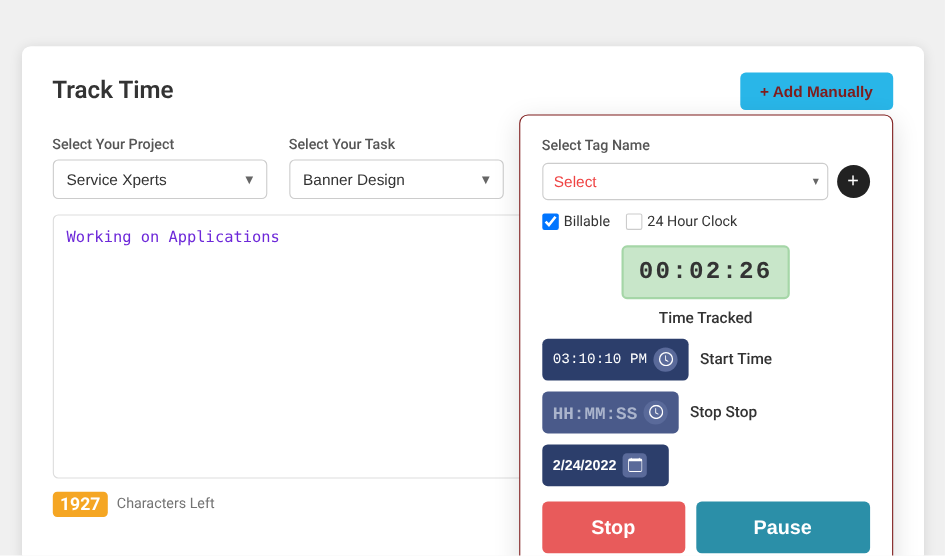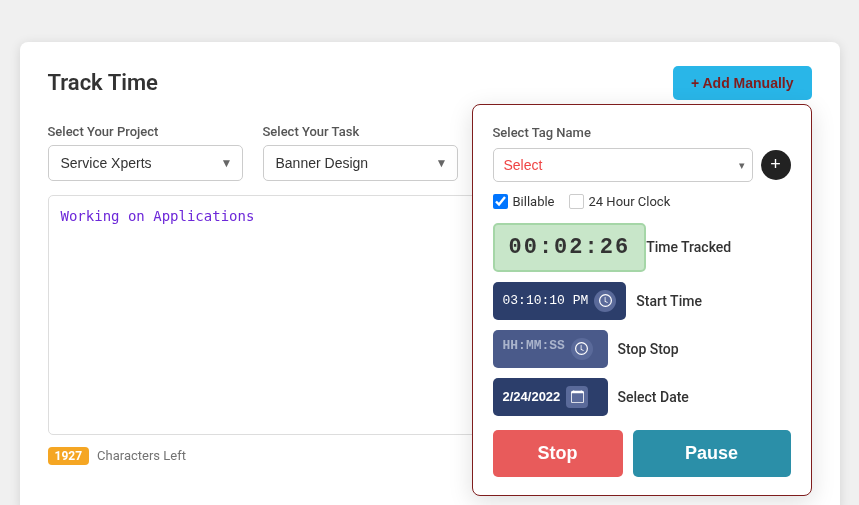--- a/index.html
+++ b/index.html
@@ -105,21 +105,21 @@
     .chars-left {
       display: flex;
       align-items: center;
       gap: 8px;
       margin-top: 8px;
     }
     .chars-badge {
       background: #f5a623;
       color: #fff;
       border-radius: 4px;
-      font-size: 12px;
+      font-size: 16px;
       font-weight: 700;
       padding: 2px 7px;
     }
     .chars-label {
       font-size: 13px;
       color: #737373;
     }
 
     
     .popup-panel {
@@ -254,27 +254,27 @@
       display: flex;
       align-items: center;
       gap: 6px;
       min-width: 115px;
     }
     .time-placeholder {
       background: #4a5a8a;
       border: none;
       border-radius: 5px;
       color: #aab4cc;
-      font-size: 13px;
+      font-size: 16px;
       font-family: 'Courier New', monospace;
       font-weight: 600;
       padding: 8px 10px;
       cursor: pointer;
       display: flex;
-      align-items: flex-start;
+      align-items: flex-end;
       gap: 6px;
       min-width: 115px;
     }
     .clock-icon {
       display: inline-flex;
       align-items: center;
       justify-content: center;
       width: 22px;
       height: 22px;
       border-radius: 50%;
@@ -331,22 +331,23 @@
       color: #fff;
       font-size: 18px;
       font-weight: 700;
       padding: 13px 14px;
       cursor: pointer;
     }
 
     .tracked-row {
       display: flex;
       align-items: center;
-      gap: 0;
+      gap: 10px;
       margin-bottom: 10px;
+      flex-direction: column;
     }
   </style>
 </head>
 <body>
 
 <div class="main-card">
 
   <div class="header-row">
     <span class="page-title">Track Time</span>
     <button class="add-manually-btn">+ Add Manually</button>
@@ -440,21 +441,20 @@
 
     <div class="time-row">
       <button class="date-btn">
         <span>2/24/2022</span>
         <span class="cal-icon">
           <svg width="13" height="13" viewBox="0 0 16 16" fill="currentColor">
             <path d="M3.5 0a.5.5 0 0 1 .5.5V1h8V.5a.5.5 0 0 1 1 0V1h1a2 2 0 0 1 2 2v11a2 2 0 0 1-2 2H2a2 2 0 0 1-2-2V3a2 2 0 0 1 2-2h1V.5a.5.5 0 0 1 .5-.5zM1 4v10a1 1 0 0 0 1 1h12a1 1 0 0 0 1-1V4H1z"></path>
           </svg>
         </span>
       </button>
-      <span class="time-row-label">Select Date</span>
     </div>
 
     <div class="action-row">
       <button class="stop-btn">Stop</button>
       <button class="pause-btn">Pause</button>
     </div>
 
   </div>
 </div>
 

